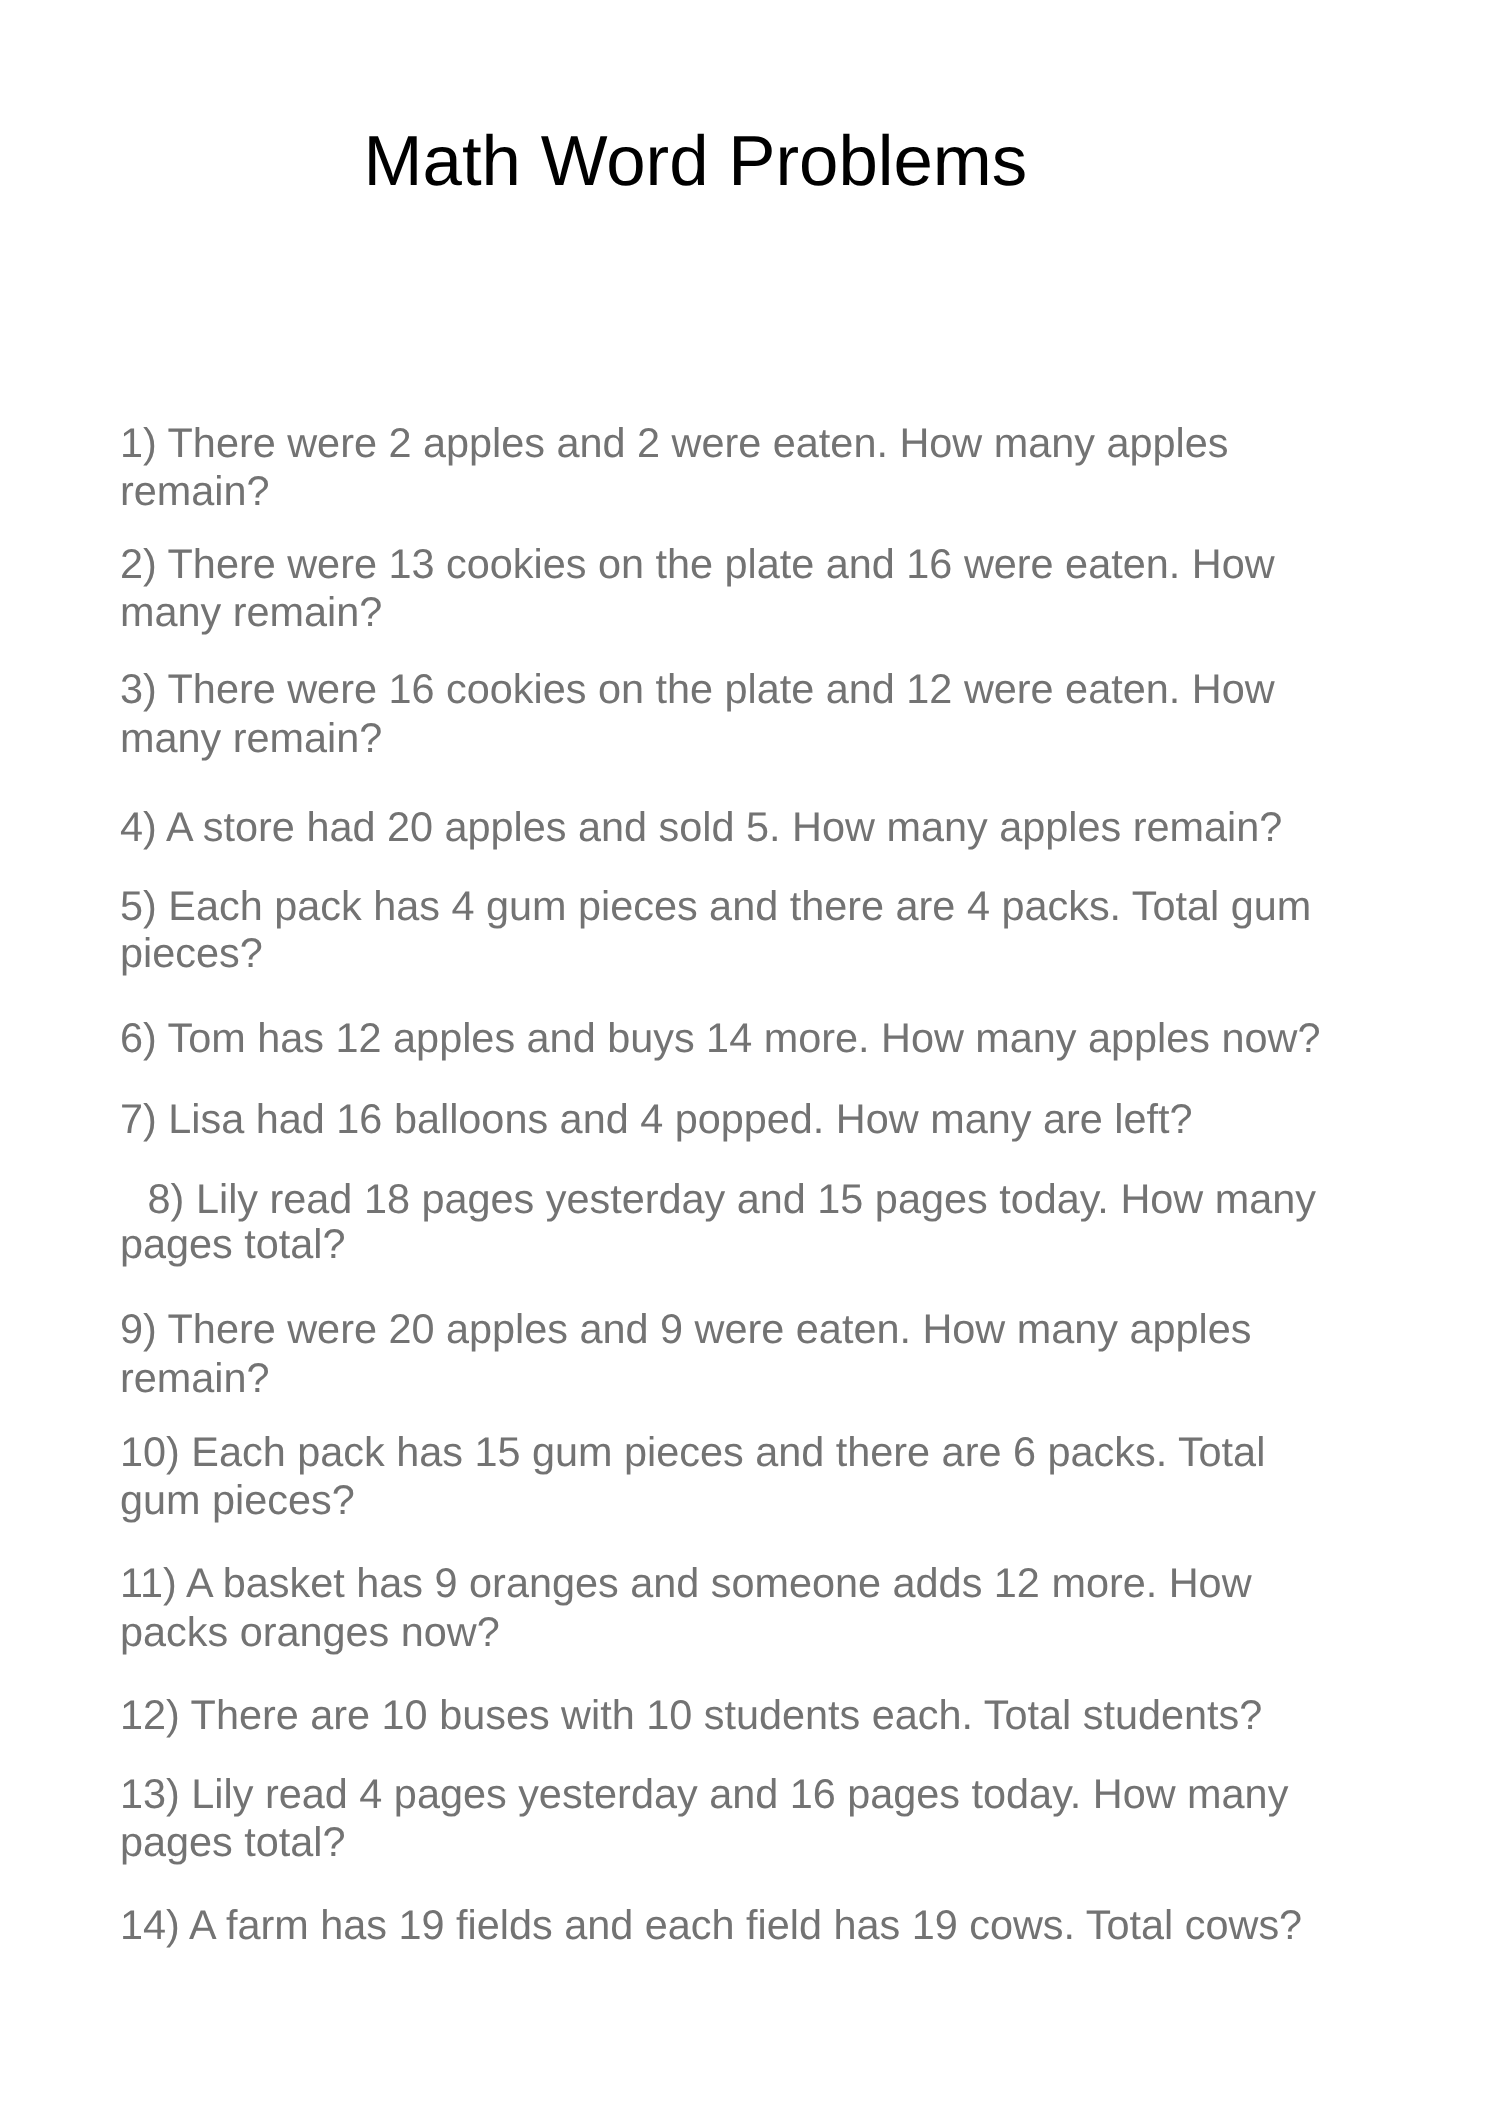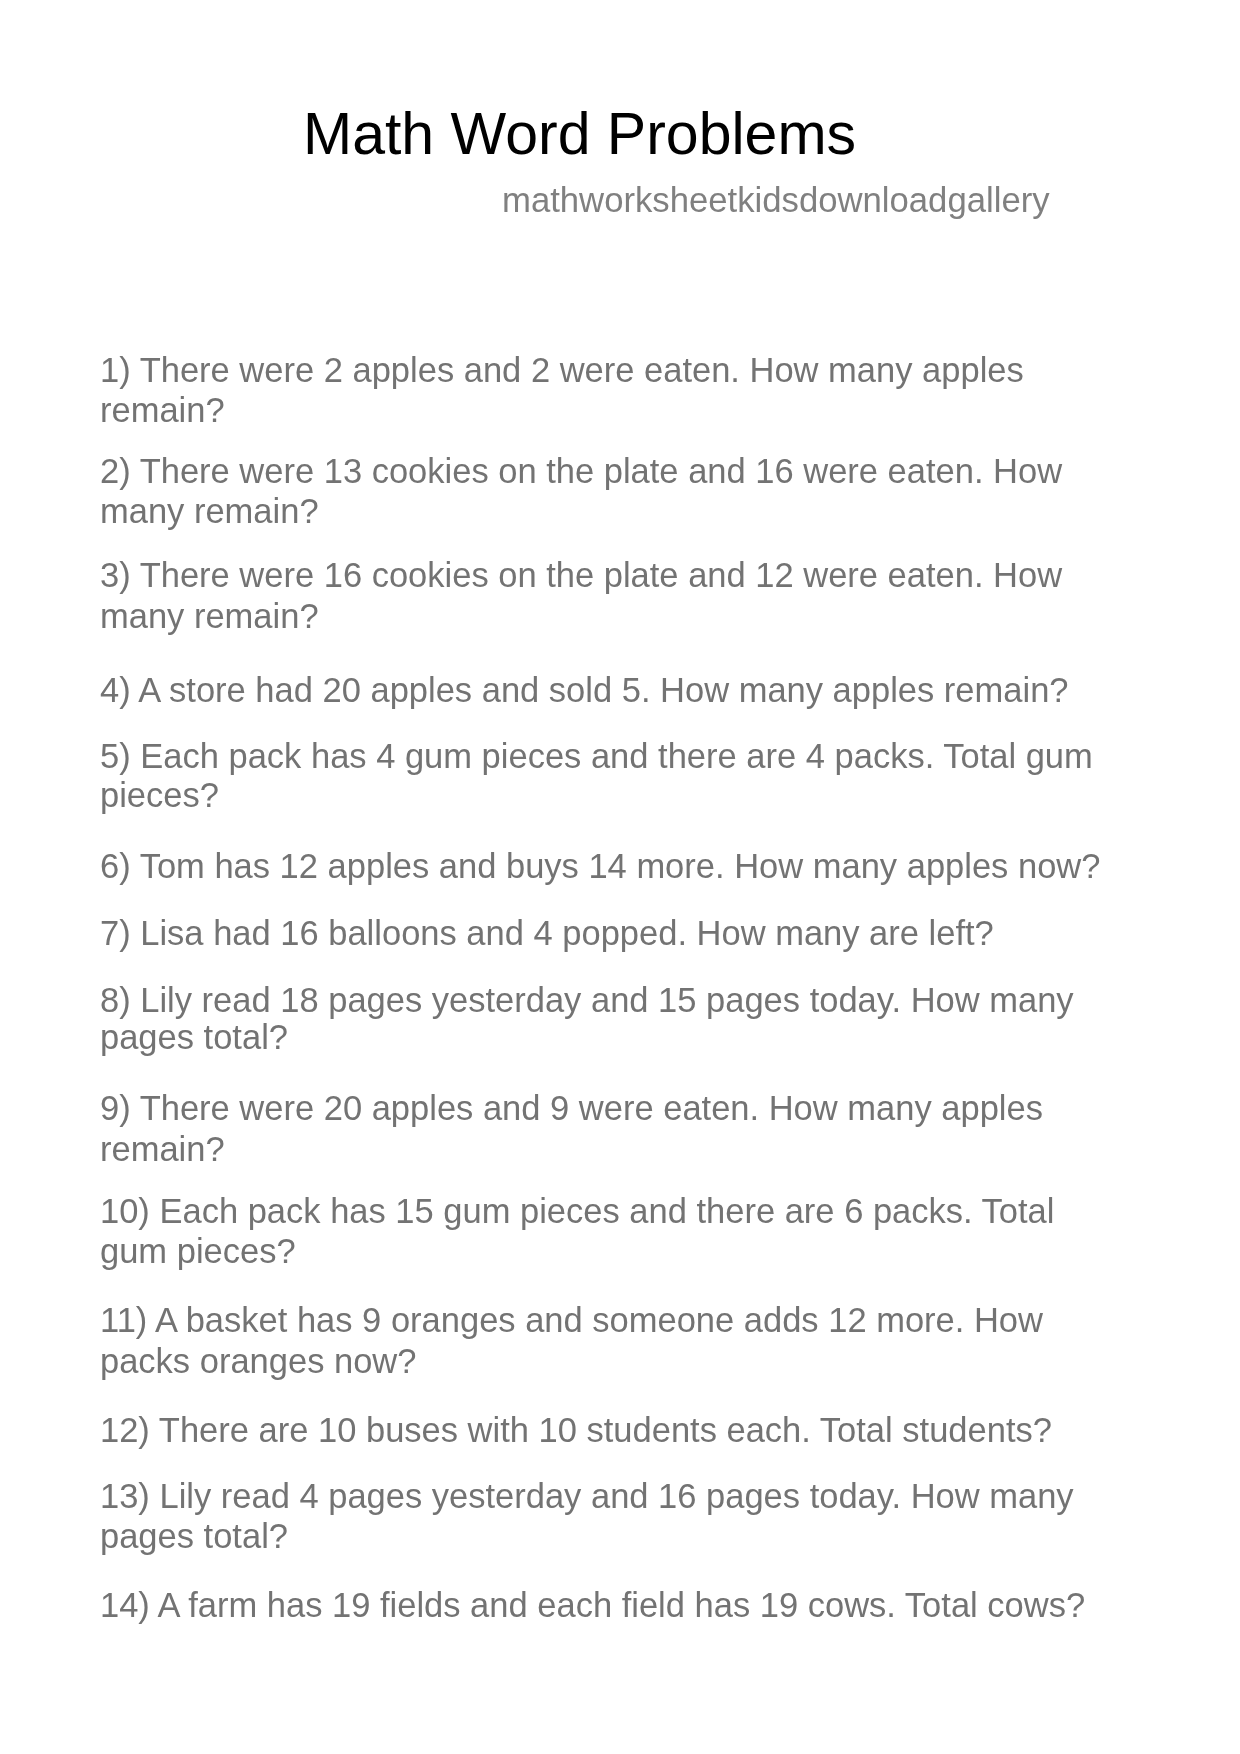--- a/index.html
+++ b/index.html
@@ -53,21 +53,20 @@
     white-space: nowrap;
     color: #737373;
   }
 </style>
 </head>
 <body>
 
 <div class="page">
 
   <div class="title">Math Word Problems</div>
-  <div class="subtitle">mathworksheetkidsdownloadgallery</div>
 
   <div class="problem" style="top:353px;">
     <div class="line" style="top:0px;">1) There were 2 apples and 2 were eaten. How many apples</div>
     <div class="line" style="top:40px;">remain?</div>
   </div>
 
   <div class="problem" style="top:454px;">
     <div class="line" style="top:0px;">2) There were 13 cookies on the plate and 16 were eaten. How</div>
     <div class="line" style="top:40px;">many remain?</div>
   </div>
@@ -88,21 +87,21 @@
 
   <div class="problem" style="top:849px;">
     <div class="line" style="top:0px;">6) Tom has 12 apples and buys 14 more. How many apples now?</div>
   </div>
 
   <div class="problem" style="top:916px;">
     <div class="line" style="top:0px;">7) Lisa had 16 balloons and 4 popped. How many are left?</div>
   </div>
 
   <div class="problem" style="top:983px;">
-    <div class="line" style="top:0px;">8) Lily read 18 pages yesterday and 15 pages today. How many</div>
+    <div class="line" style="top:0px;margin-left:23px;">8) Lily read 18 pages yesterday and 15 pages today. How many</div>
     <div class="line" style="top:37px;">pages total?</div>
   </div>
 
   <div class="problem" style="top:1091px;">
     <div class="line" style="top:0px;">9) There were 20 apples and 9 were eaten. How many apples</div>
     <div class="line" style="top:41px;">remain?</div>
   </div>
 
   <div class="problem" style="top:1194px;">
     <div class="line" style="top:0px;">10) Each pack has 15 gum pieces and there are 6 packs. Total</div>

